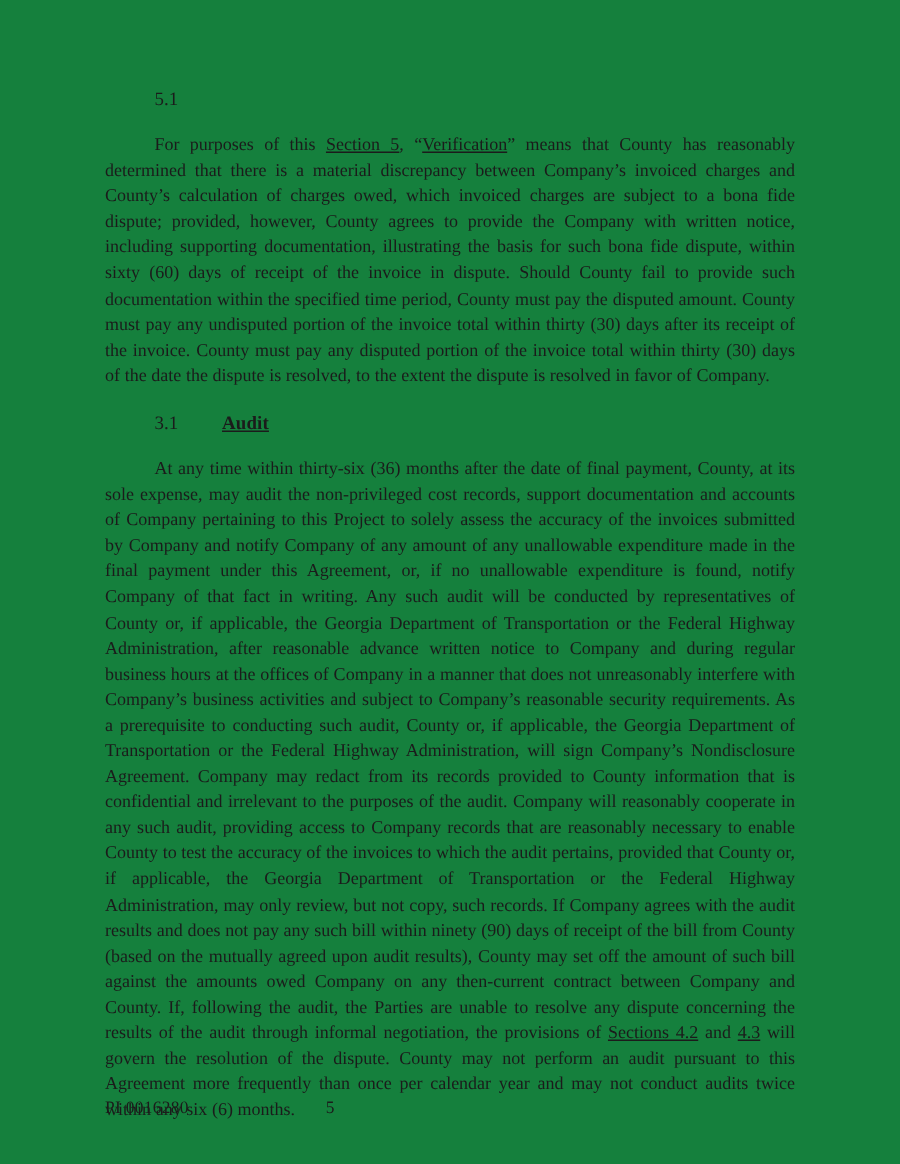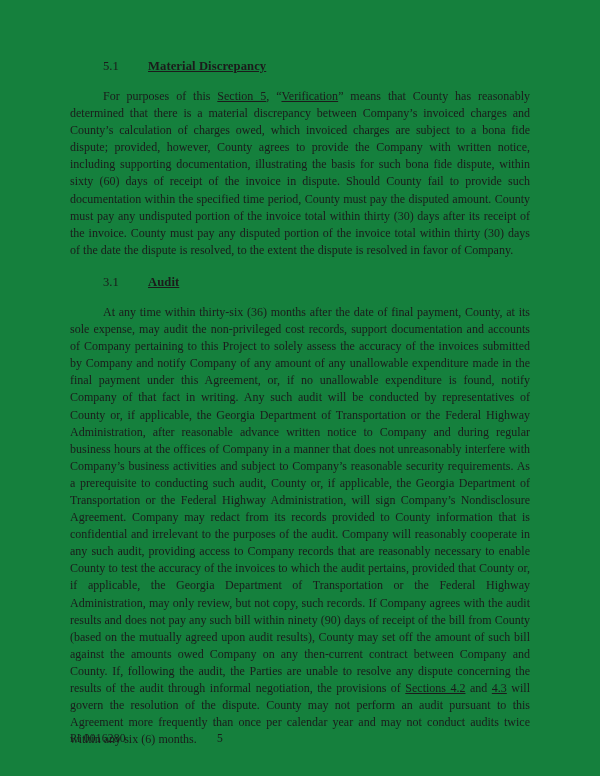--- a/index.html
+++ b/index.html
@@ -92,21 +92,20 @@
 </style>
 </head>
 <body>
 
 <div class="page">
 
   <div class="content">
 
     <div class="clause-heading">
       <span class="clause-num">5.1</span>
-      <span class="clause-title">Material Discrepancy</span>
     </div>
 
     <p class="body-text"><span>For purposes of this </span><span class="u">Section 5</span><span>, “</span><span class="u">Verification</span><span>” means that County has reasonably determined that there is a material discrepancy between Company’s invoiced charges and County’s calculation of charges owed, which invoiced charges are subject to a bona fide dispute; provided, however, County agrees to provide the Company with written notice, including supporting documentation, illustrating the basis for such bona fide dispute, within sixty (60) days of receipt of the invoice in dispute.  Should County fail to provide such documentation within the specified time period, County must pay the disputed amount.  County must pay any undisputed portion of the invoice total within thirty (30) days after its receipt of the invoice.  County must pay any disputed portion of the invoice total within thirty (30) days of the date the dispute is resolved, to the extent the dispute is resolved in favor of Company.</span></p>
 
     <div class="clause-heading">
       <span class="clause-num">3.1</span>
       <span class="clause-title">Audit</span>
     </div>
 
     <p class="body-text tight"><span>At any time within thirty-six (36) months after the date of final payment, County, at its sole expense, may audit the non-privileged cost records, support documentation and accounts of Company pertaining to this Project to solely assess the accuracy of the invoices submitted by Company and notify Company of any amount of any unallowable expenditure made in the final payment under this Agreement, or, if no unallowable expenditure is found, notify Company of that fact in writing.  Any such audit will be conducted by representatives of County or, if applicable, the Georgia Department of Transportation or the Federal Highway Administration, after reasonable advance written notice to Company and during regular business hours at the offices of Company in a manner that does not unreasonably interfere with Company’s business activities and subject to Company’s reasonable security requirements. As a prerequisite to conducting such audit, County or, if applicable, the Georgia Department of Transportation or the Federal Highway Administration, will sign Company’s Nondisclosure Agreement.  Company may redact from its records provided to County information that is confidential and irrelevant to the purposes of the audit. Company will reasonably cooperate in any such audit, providing access to Company records that are reasonably necessary to enable County to test the accuracy of the invoices to which the audit pertains, provided that County or, if applicable, the Georgia Department of Transportation or the Federal Highway Administration, may only review, but not copy, such records.    If Company agrees with the audit results and does not pay any such bill within ninety (90) days of receipt of the bill from County (based on the mutually agreed upon audit results), County may set off the amount of such bill against the amounts owed Company on any then-current contract between Company and County.    If, following the audit, the Parties are unable to resolve any dispute concerning the results of the audit through informal negotiation, the provisions of </span><span class="u">Sections 4.2</span><span> and </span><span class="u">4.3</span><span> will govern the resolution of the dispute. County may not perform an audit pursuant to this Agreement more frequently than once per calendar year and may not conduct audits twice within any six (6) months.</span></p>

